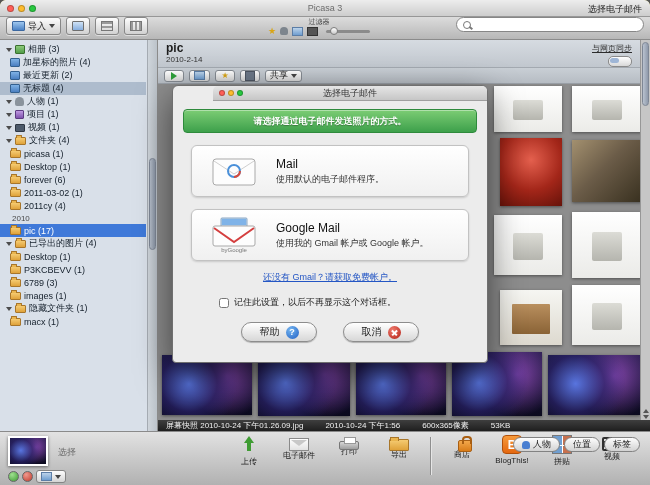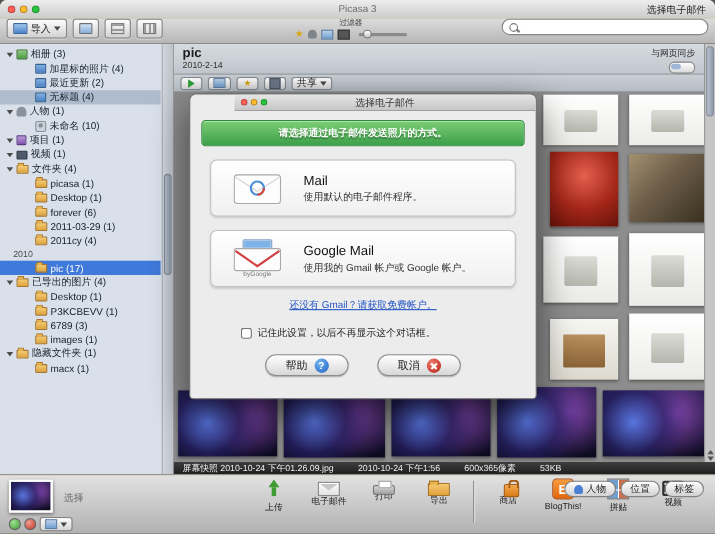--- a/index.html
+++ b/index.html
@@ -42,21 +42,21 @@
   .search{margin-left:auto;width:188px;height:15px;border:1px solid #868686;border-radius:9px;
     background:#fff;display:flex;align-items:center;padding:0 6px;box-sizing:border-box;gap:4px;}
   .mag{width:6px;height:6px;border:1.5px solid #7a7a7a;border-radius:50%;position:relative;flex:none;}
   .mag::after{content:'';position:absolute;left:5px;top:5px;width:4px;height:1.5px;background:#7a7a7a;transform:rotate(40deg);}
   .search input{border:none;outline:none;flex:1;font-size:9px;background:transparent;}
   
   .sidebar{position:absolute;left:0;top:40px;width:158px;height:391px;background:#d9e0e9;
     border-right:1px solid #8b8b8b;box-sizing:border-box;padding-top:3px;overflow:hidden;}
   .s-row{height:13px;display:flex;align-items:center;gap:3px;padding-left:6px;margin-right:11px;
     font-size:9px;color:#15202c;white-space:nowrap;}
-  .s-row.child{padding-left:32px;}
+  .s-row.child{padding-left:10px;}
   .s-row.year{padding-left:12px;font-size:8px;color:#4a4a4a;height:12px;}
   .s-row.sel-active{background:#3f79d9;color:#fff;}
   .s-row.sel-inactive{background:#aebccd;}
   .tri{width:0;height:0;border-left:3px solid transparent;border-right:3px solid transparent;
     border-top:4px solid #4c4c4c;flex:none;}
   .s-ico{flex:none;}
   .ico-album,.ico-albums{width:10px;height:9px;border-radius:1px;border:1px solid #33608f;
     background:linear-gradient(#7fb2e5,#4a7fc1);box-sizing:border-box;}
   .ico-albums{background:linear-gradient(#8ecb7c,#4f9c48);border-color:#39702f;}
   .ico-people{width:9px;height:9px;border-radius:50% 50% 2px 2px;background:#8a939c;}
@@ -72,21 +72,21 @@
     background:linear-gradient(90deg,#cfd5db,#bcc3ca);border-left:1px solid #a5abb2;box-sizing:border-box;}
   .side-thumb{position:absolute;left:1px;top:118px;width:7px;height:92px;border-radius:4px;
     background:linear-gradient(90deg,#b4bdc9,#8d98a8);border:1px solid #7e8795;box-sizing:border-box;}
   
   .content{position:absolute;left:158px;top:40px;width:482px;height:380px;background:#8d8d8d;overflow:hidden;}
   .c-header{position:absolute;left:0;top:0;right:0;height:28px;
     background:linear-gradient(#d6dbe1,#c1c7ce);border-bottom:1px solid #a3a9b0;padding:2px 8px;box-sizing:border-box;}
   .c-title{font-size:12px;font-weight:bold;color:#1d1d1d;line-height:13px;}
   .c-date{font-size:8px;color:#333;}
   .sync{position:absolute;right:8px;top:3px;text-align:right;}
-  .sync-label{font-size:8px;color:#2c2c2c;}
+  .sync-label{font-size:8px;color:#2c2c2c;text-decoration:underline;}
   .sync-toggle{margin-top:2px;margin-left:auto;width:22px;height:9px;border:1px solid #8a8a8a;border-radius:5px;
     background:linear-gradient(#fff,#d8d8d8);position:relative;}
   .sync-toggle::after{content:'';position:absolute;left:1px;top:1px;width:9px;height:5px;border-radius:3px;background:#9fb6d6;}
   .c-toolbar{position:absolute;left:0;top:28px;right:0;height:16px;background:linear-gradient(#c9cfd5,#b6bcc3);
     border-bottom:1px solid #999fa6;display:flex;align-items:center;gap:5px;padding:0 6px;box-sizing:border-box;}
   .ct-btn{height:12px;min-width:20px;border:1px solid #848a91;border-radius:3px;
     background:linear-gradient(#fefefe,#d6d6d6);display:flex;align-items:center;justify-content:center;gap:3px;padding:0 4px;box-sizing:border-box;}
   .play-tri{width:0;height:0;border-top:4px solid transparent;border-bottom:4px solid transparent;border-left:6px solid #2e9e3a;}
   .ct-star{color:#d9a515;font-size:8px;line-height:8px;}
   .ct-pic{width:9px;height:7px;background:linear-gradient(#bcd3ea,#6f9ed0);border:1px solid #5b7da6;}
@@ -261,24 +261,20 @@
         </div>
         <div class="s-row child sel-inactive">
           <span class="s-ico ico-album"></span>
           <span class="s-label">无标题 (4)</span>
         </div>
         <div class="s-row header">
           <span class="tri"></span>
           <span class="s-ico ico-people"></span>
           <span class="s-label">人物 (1)</span>
         </div>
-        <div class="s-row child">
-          <span class="s-ico ico-face"></span>
-          <span class="s-label">未命名 (10)</span>
-        </div>
         <div class="s-row header">
           <span class="tri"></span>
           <span class="s-ico ico-projects"></span>
           <span class="s-label">项目 (1)</span>
         </div>
         <div class="s-row header">
           <span class="tri"></span>
           <span class="s-ico ico-videos"></span>
           <span class="s-label">视频 (1)</span>
         </div>
@@ -294,21 +290,21 @@
         <div class="s-row child">
           <span class="s-ico ico-folder"></span>
           <span class="s-label">Desktop (1)</span>
         </div>
         <div class="s-row child">
           <span class="s-ico ico-folder"></span>
           <span class="s-label">forever (6)</span>
         </div>
         <div class="s-row child">
           <span class="s-ico ico-folder"></span>
-          <span class="s-label">2011-03-29 (1)</span>
+          <span class="s-label">2011-03-02 (1)</span>
         </div>
         <div class="s-row child">
           <span class="s-ico ico-folder"></span>
           <span class="s-label">2011cy (4)</span>
         </div>
         <div class="s-row year">
           <span class="s-label">2010</span>
         </div>
         <div class="s-row child sel-active">
           <span class="s-ico ico-folder"></span>

